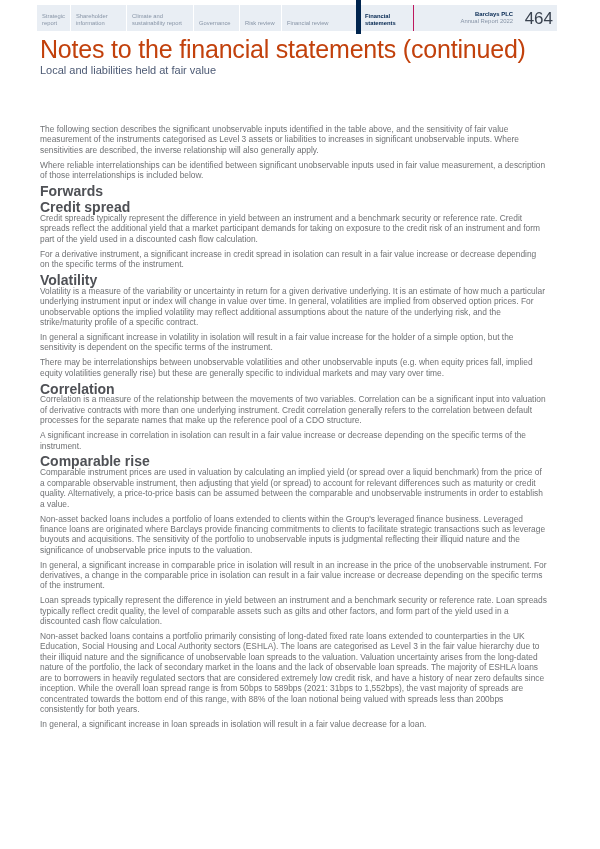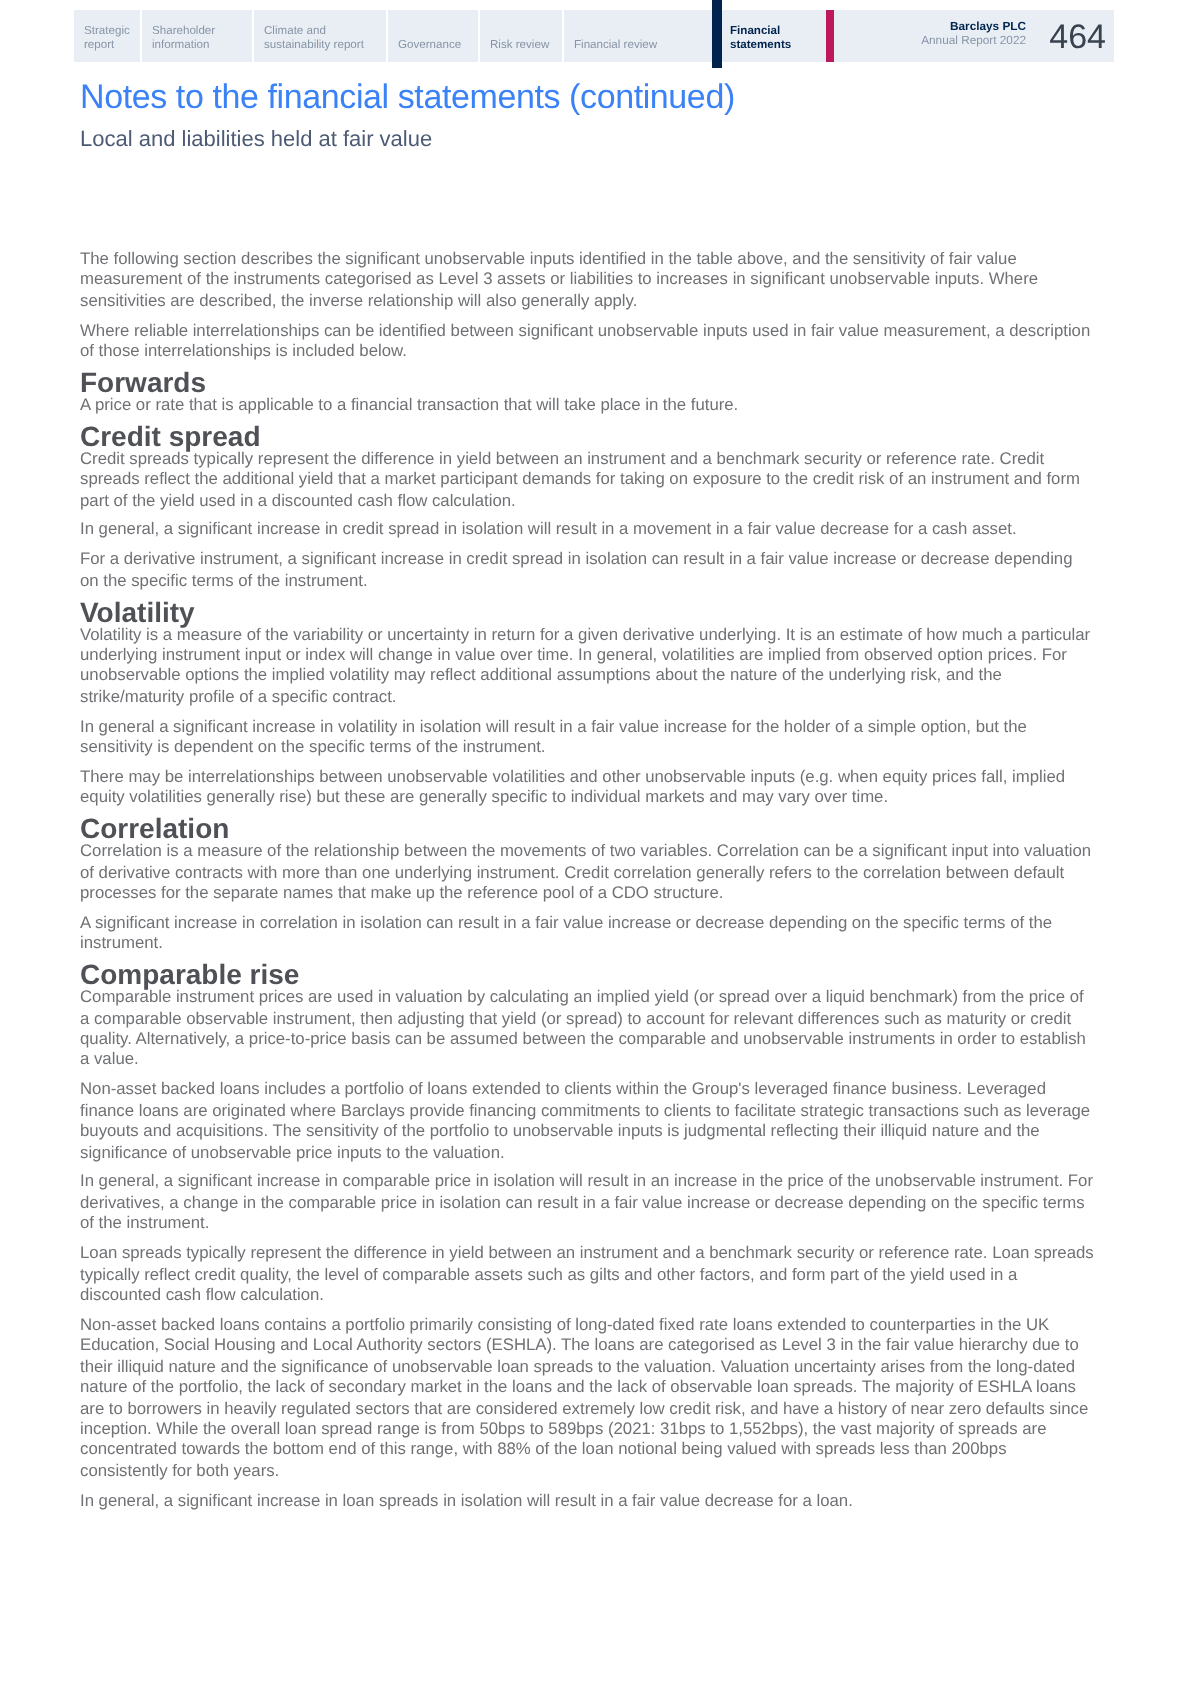--- a/index.html
+++ b/index.html
@@ -31,36 +31,36 @@
   .tabs .tab:nth-of-type(5) { width:42px; }
   .tabs .tab:nth-of-type(6) { width:78px; }
   .tabs .tab:nth-of-type(7) { width:54px; }
   .tab.active { color:#00244e; font-weight:bold; border-left-color:transparent; }
   .tab.active::before {
     content:""; position:absolute; left:-4px; top:-5px;
     width:5px; height:34px; background:#00244e;
   }
   .brand-area {
     flex:1; display:flex; align-items:center;
-    border-left:4px solid #be185d; box-sizing:border-box;
+    border-left:1px solid #be185d; box-sizing:border-box;
     padding:3px 4px 3px 3px;
   }
   .brand { flex:1; text-align:right; font-size:5.9px; line-height:7px; }
   .brand-name { color:#00244e; font-weight:bold; }
   .brand-sub  { color:#8794a6; }
   .page-number {
     width:34px; margin-left:6px; text-align:right;
     font-size:17px; line-height:17px; color:#39424f; font-weight:400;
   }
 
   
   .content { position:absolute; left:40px; top:38px; width:507px; }
   .title {
-    margin:0 0 4px 0; font-size:17px; line-height:22px;
-    font-weight:400; color:#3b82f6; letter-spacing:-0.2px;
+    margin:0 0 4px 0; font-size:25px; line-height:22px;
+    font-weight:400; color:#c2410c; letter-spacing:-0.2px;
   }
   .subtitle { margin:0; font-size:11px; line-height:13px; font-weight:400; color:#4d5a74; }
 
   .bodytext { margin-top:47px; font-size:8.4px; line-height:10.4px; color:#6f7174; }
   .para  { margin:0 0 4.5px 0; }
   .sec-h { margin:5.5px 0 0.5px 0; font-size:14px; line-height:10.4px; font-weight:bold; color:#4f5156; }
   section { margin:0; }
 </style>
 </head>
 <body>
@@ -118,32 +118,30 @@
 
           <p class="para">Where reliable interrelationships can be identified between significant unobservable inputs used in fair value measurement, a description of those interrelationships is included below.</p>
         </div>
 
       <div>
 
           <section>
             <h3 class="sec-h">Forwards</h3>
             <div>
 
-                <p class="para">A price or rate that is applicable to a financial transaction that will take place in the future.</p>
 
               </div>
           </section>
 
           <section>
             <h3 class="sec-h">Credit spread</h3>
             <div>
 
                 <p class="para">Credit spreads typically represent the difference in yield between an instrument and a benchmark security or reference rate. Credit spreads reflect the additional yield that a market participant demands for taking on exposure to the credit risk of an instrument and form part of the yield used in a discounted cash flow calculation.</p>
 
-                <p class="para">In general, a significant increase in credit spread in isolation will result in a movement in a fair value decrease for a cash asset.</p>
 
                 <p class="para">For a derivative instrument, a significant increase in credit spread in isolation can result in a fair value increase or decrease depending on the specific terms of the instrument.</p>
               </div>
           </section>
 
           <section>
             <h3 class="sec-h">Volatility</h3>
             <div>
 
                 <p class="para">Volatility is a measure of the variability or uncertainty in return for a given derivative underlying. It is an estimate of how much a particular underlying instrument input or index will change in value over time. In general, volatilities are implied from observed option prices. For unobservable options the implied volatility may reflect additional assumptions about the nature of the underlying risk, and the strike/maturity profile of a specific contract.</p>

